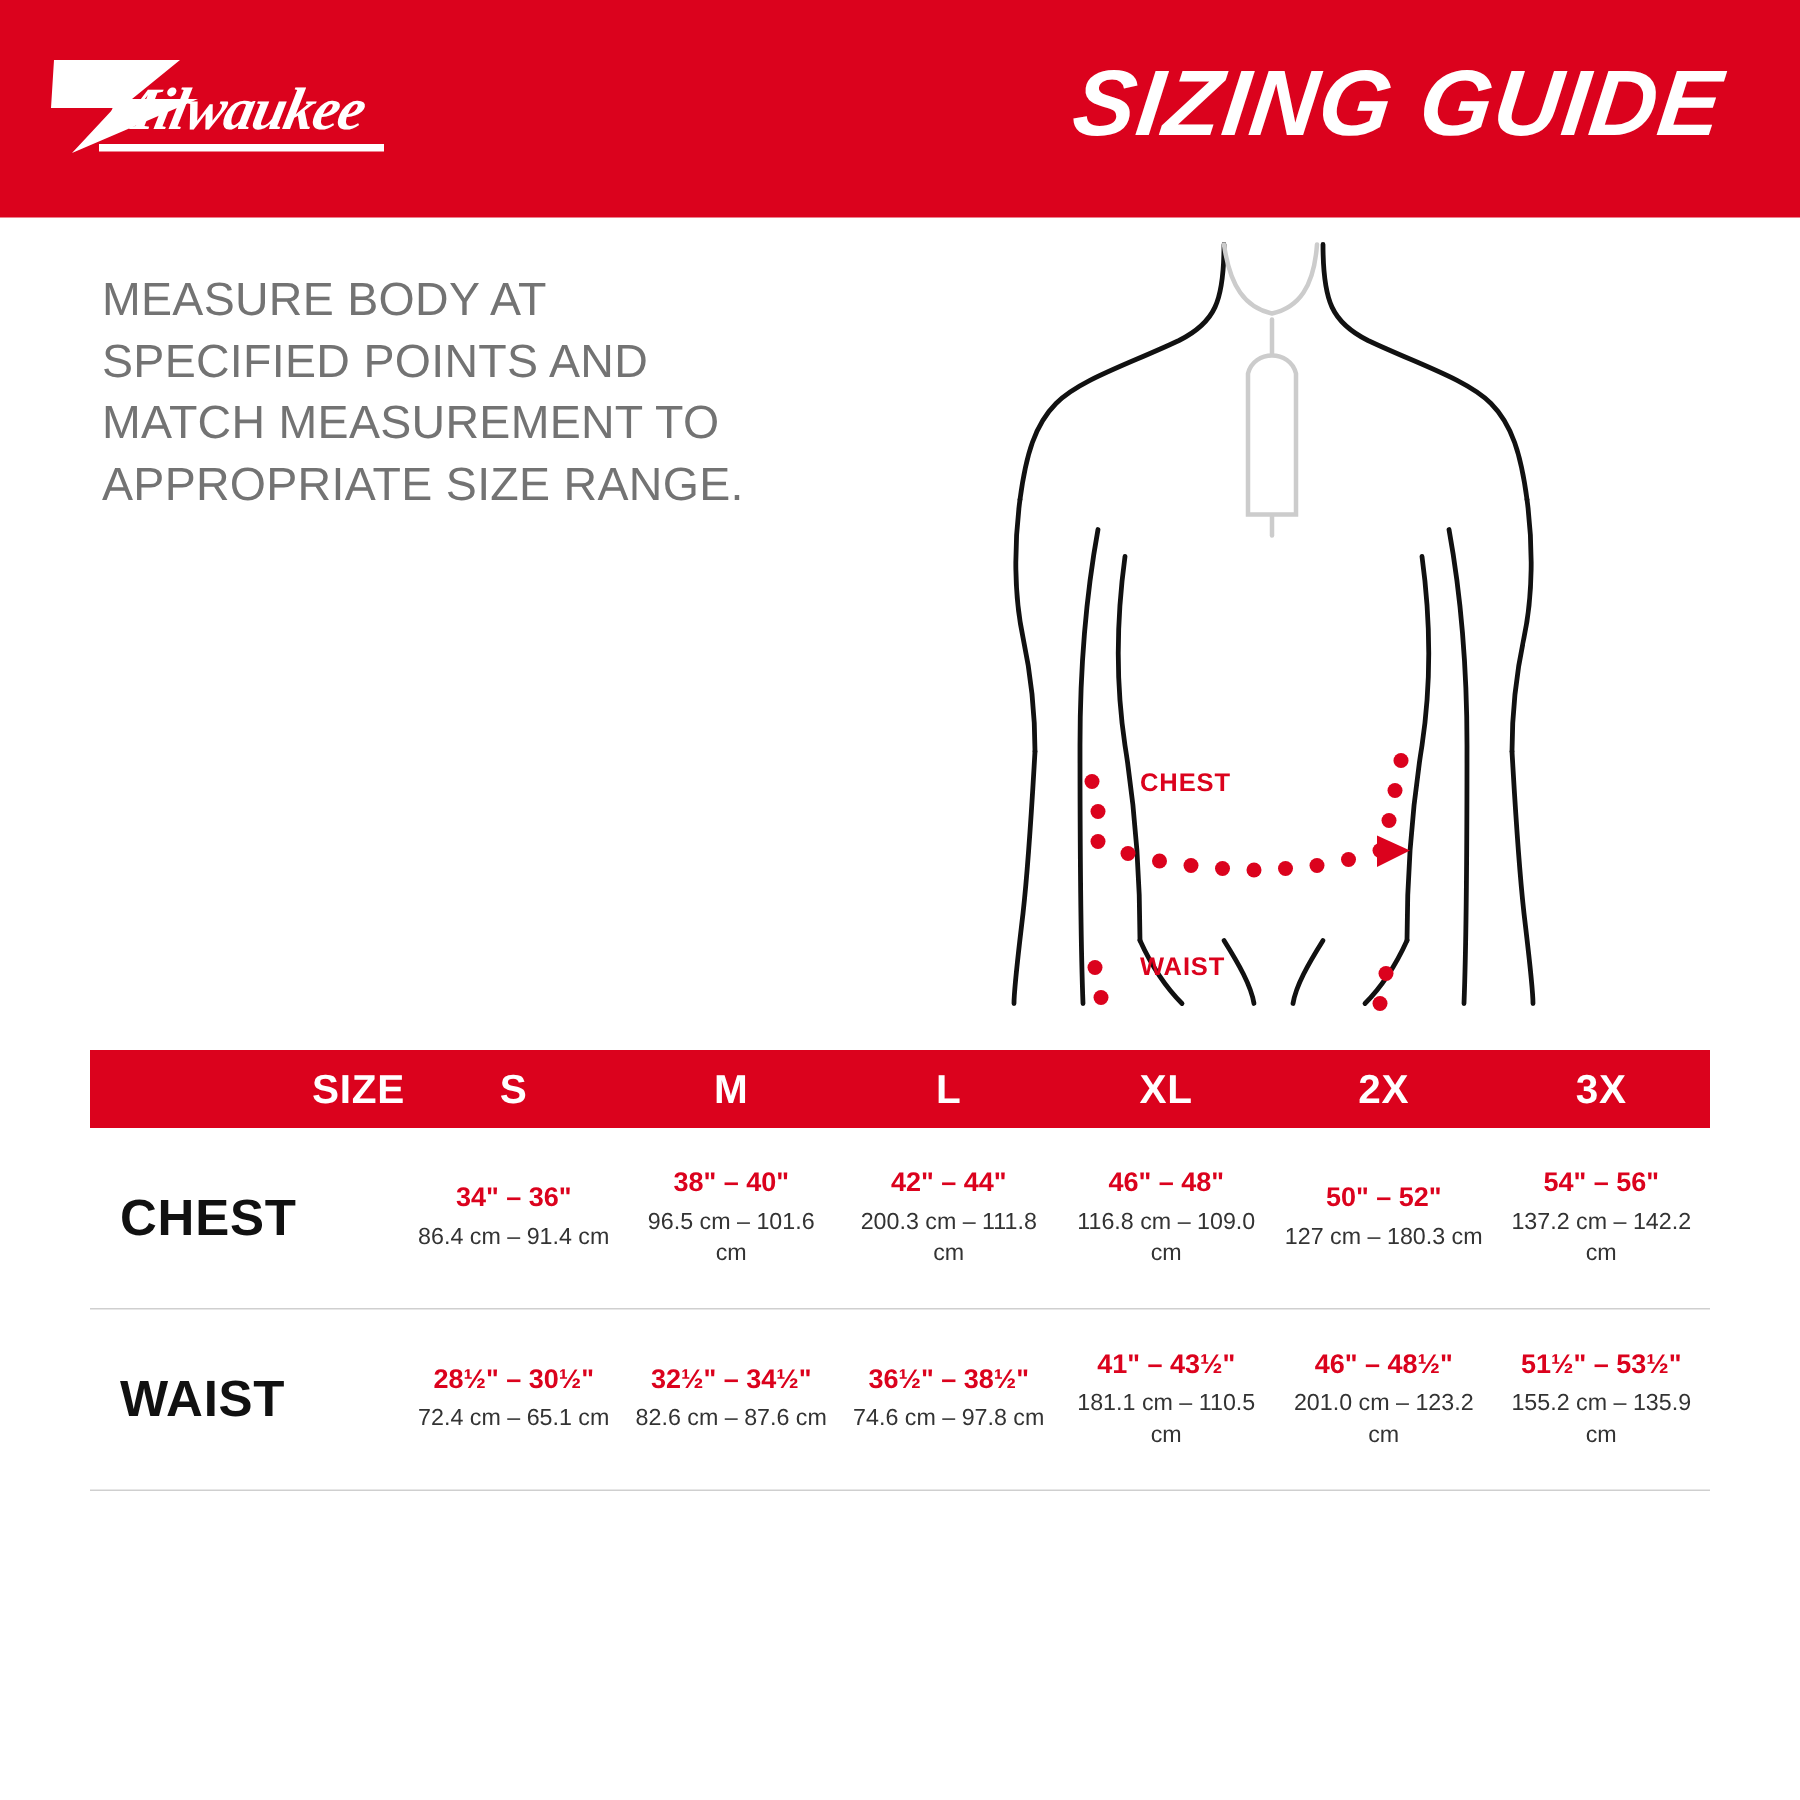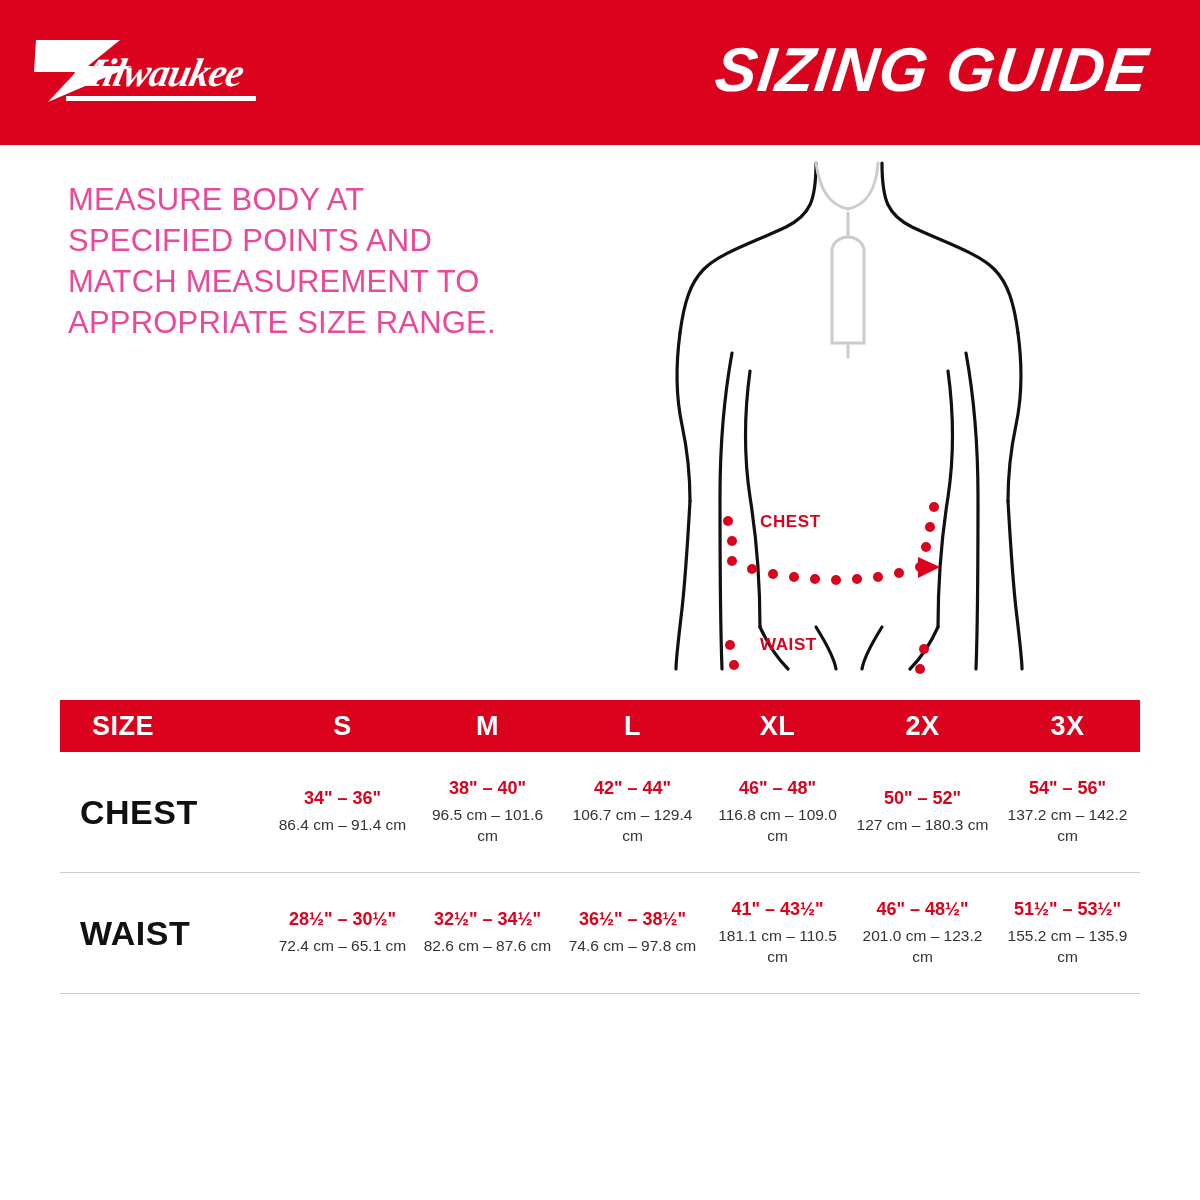--- a/index.html
+++ b/index.html
@@ -51,21 +51,21 @@
   
   .band {
     position: relative;
     height: 545px;
   }
   .intro {
     position: absolute;
     left: 68px;
     top: 35px;
     width: 470px;
-    color: #ec4899;
+    color: #737373;
     font-size: 31px;
     line-height: 1.32;
     letter-spacing: 0.2px;
   }
   .diagram {
     position: absolute;
     left: 620px;
     top: 12px;
     width: 460px;
     height: 520px;
@@ -94,21 +94,21 @@
     display: flex;
     align-items: center;
   }
   .thead .cell {
     font-weight: bold;
     font-size: 27px;
     letter-spacing: 0.5px;
     text-align: center;
   }
   .thead .cell.first {
-    text-align: left;
+    text-align: right;
     padding-left: 32px;
   }
   .row {
     display: flex;
     align-items: center;
     border-bottom: 1px solid #cfcfcf;
     min-height: 120px;
   }
   .cell {
     flex: 1 1 0;
@@ -253,21 +253,21 @@
       <div class="cell meas">
         <div class="inch">34" – 36"</div>
         <div class="cm">86.4 cm – 91.4 cm</div>
       </div>
       <div class="cell meas">
         <div class="inch">38" – 40"</div>
         <div class="cm">96.5 cm – 101.6 cm</div>
       </div>
       <div class="cell meas">
         <div class="inch">42" – 44"</div>
-        <div class="cm">106.7 cm – 129.4 cm</div>
+        <div class="cm">200.3 cm – 111.8 cm</div>
       </div>
       <div class="cell meas">
         <div class="inch">46" – 48"</div>
         <div class="cm">116.8 cm – 109.0 cm</div>
       </div>
       <div class="cell meas">
         <div class="inch">50" – 52"</div>
         <div class="cm">127 cm –  180.3 cm</div>
       </div>
       <div class="cell meas">

